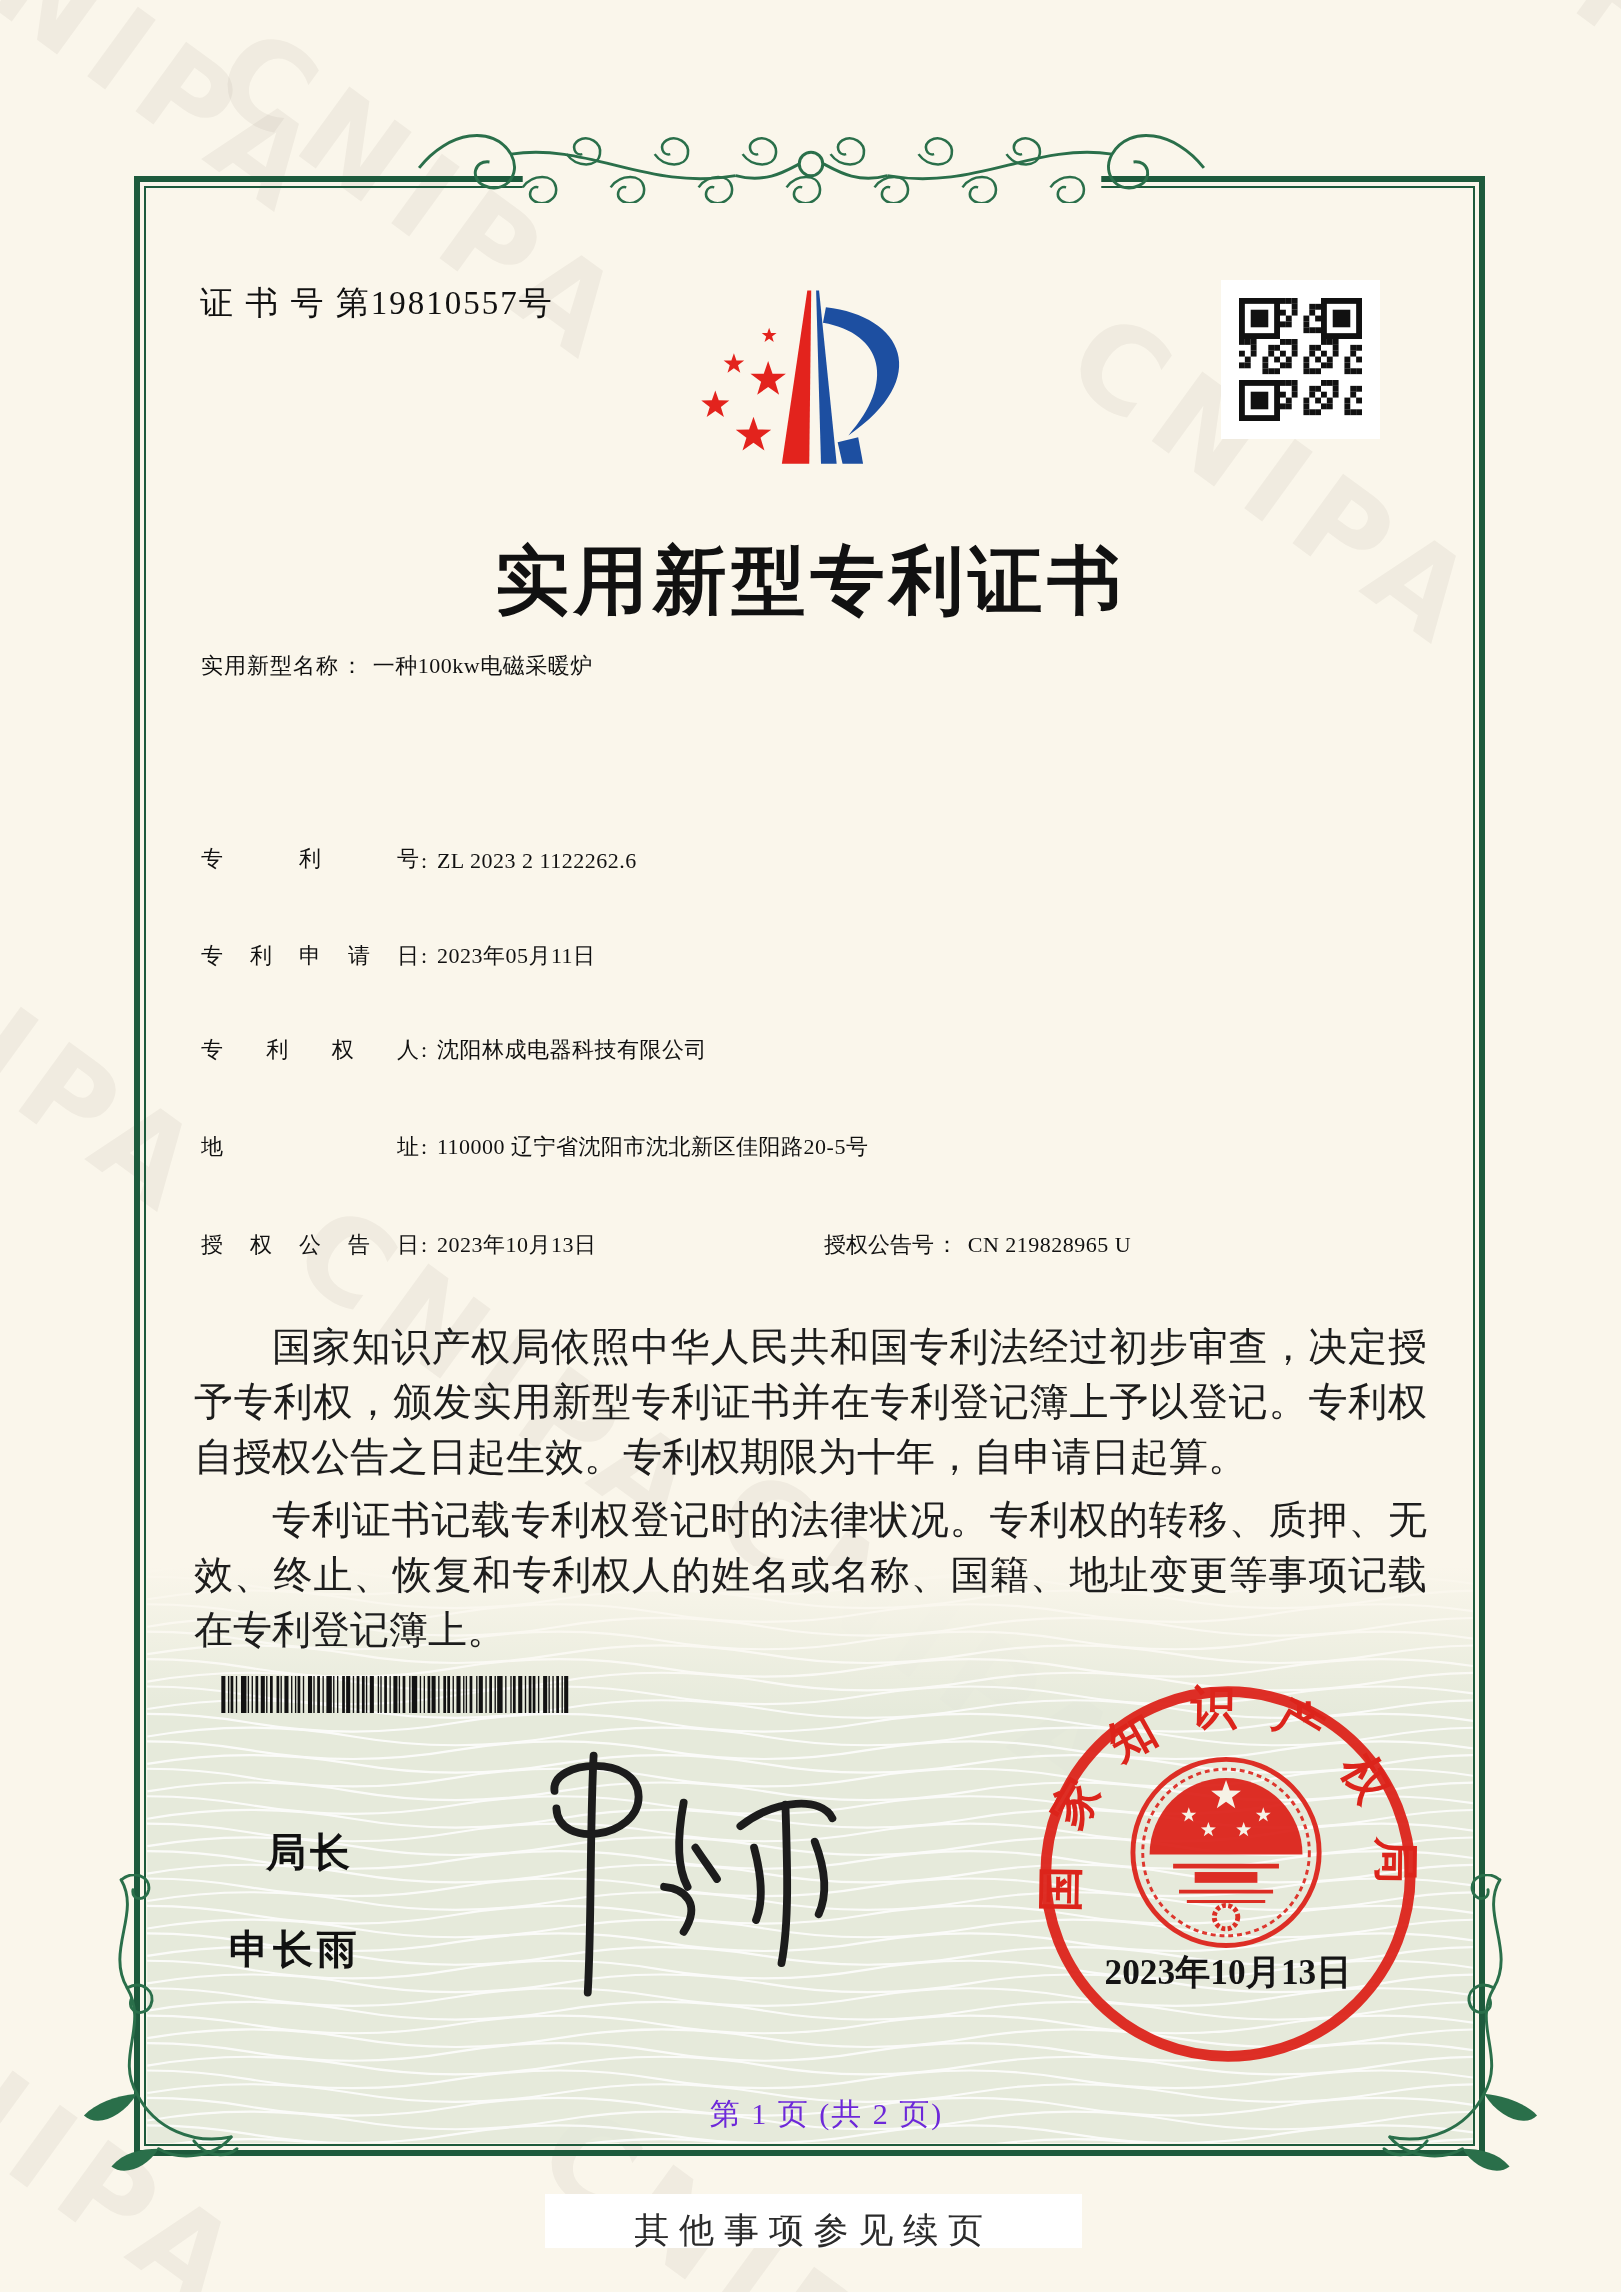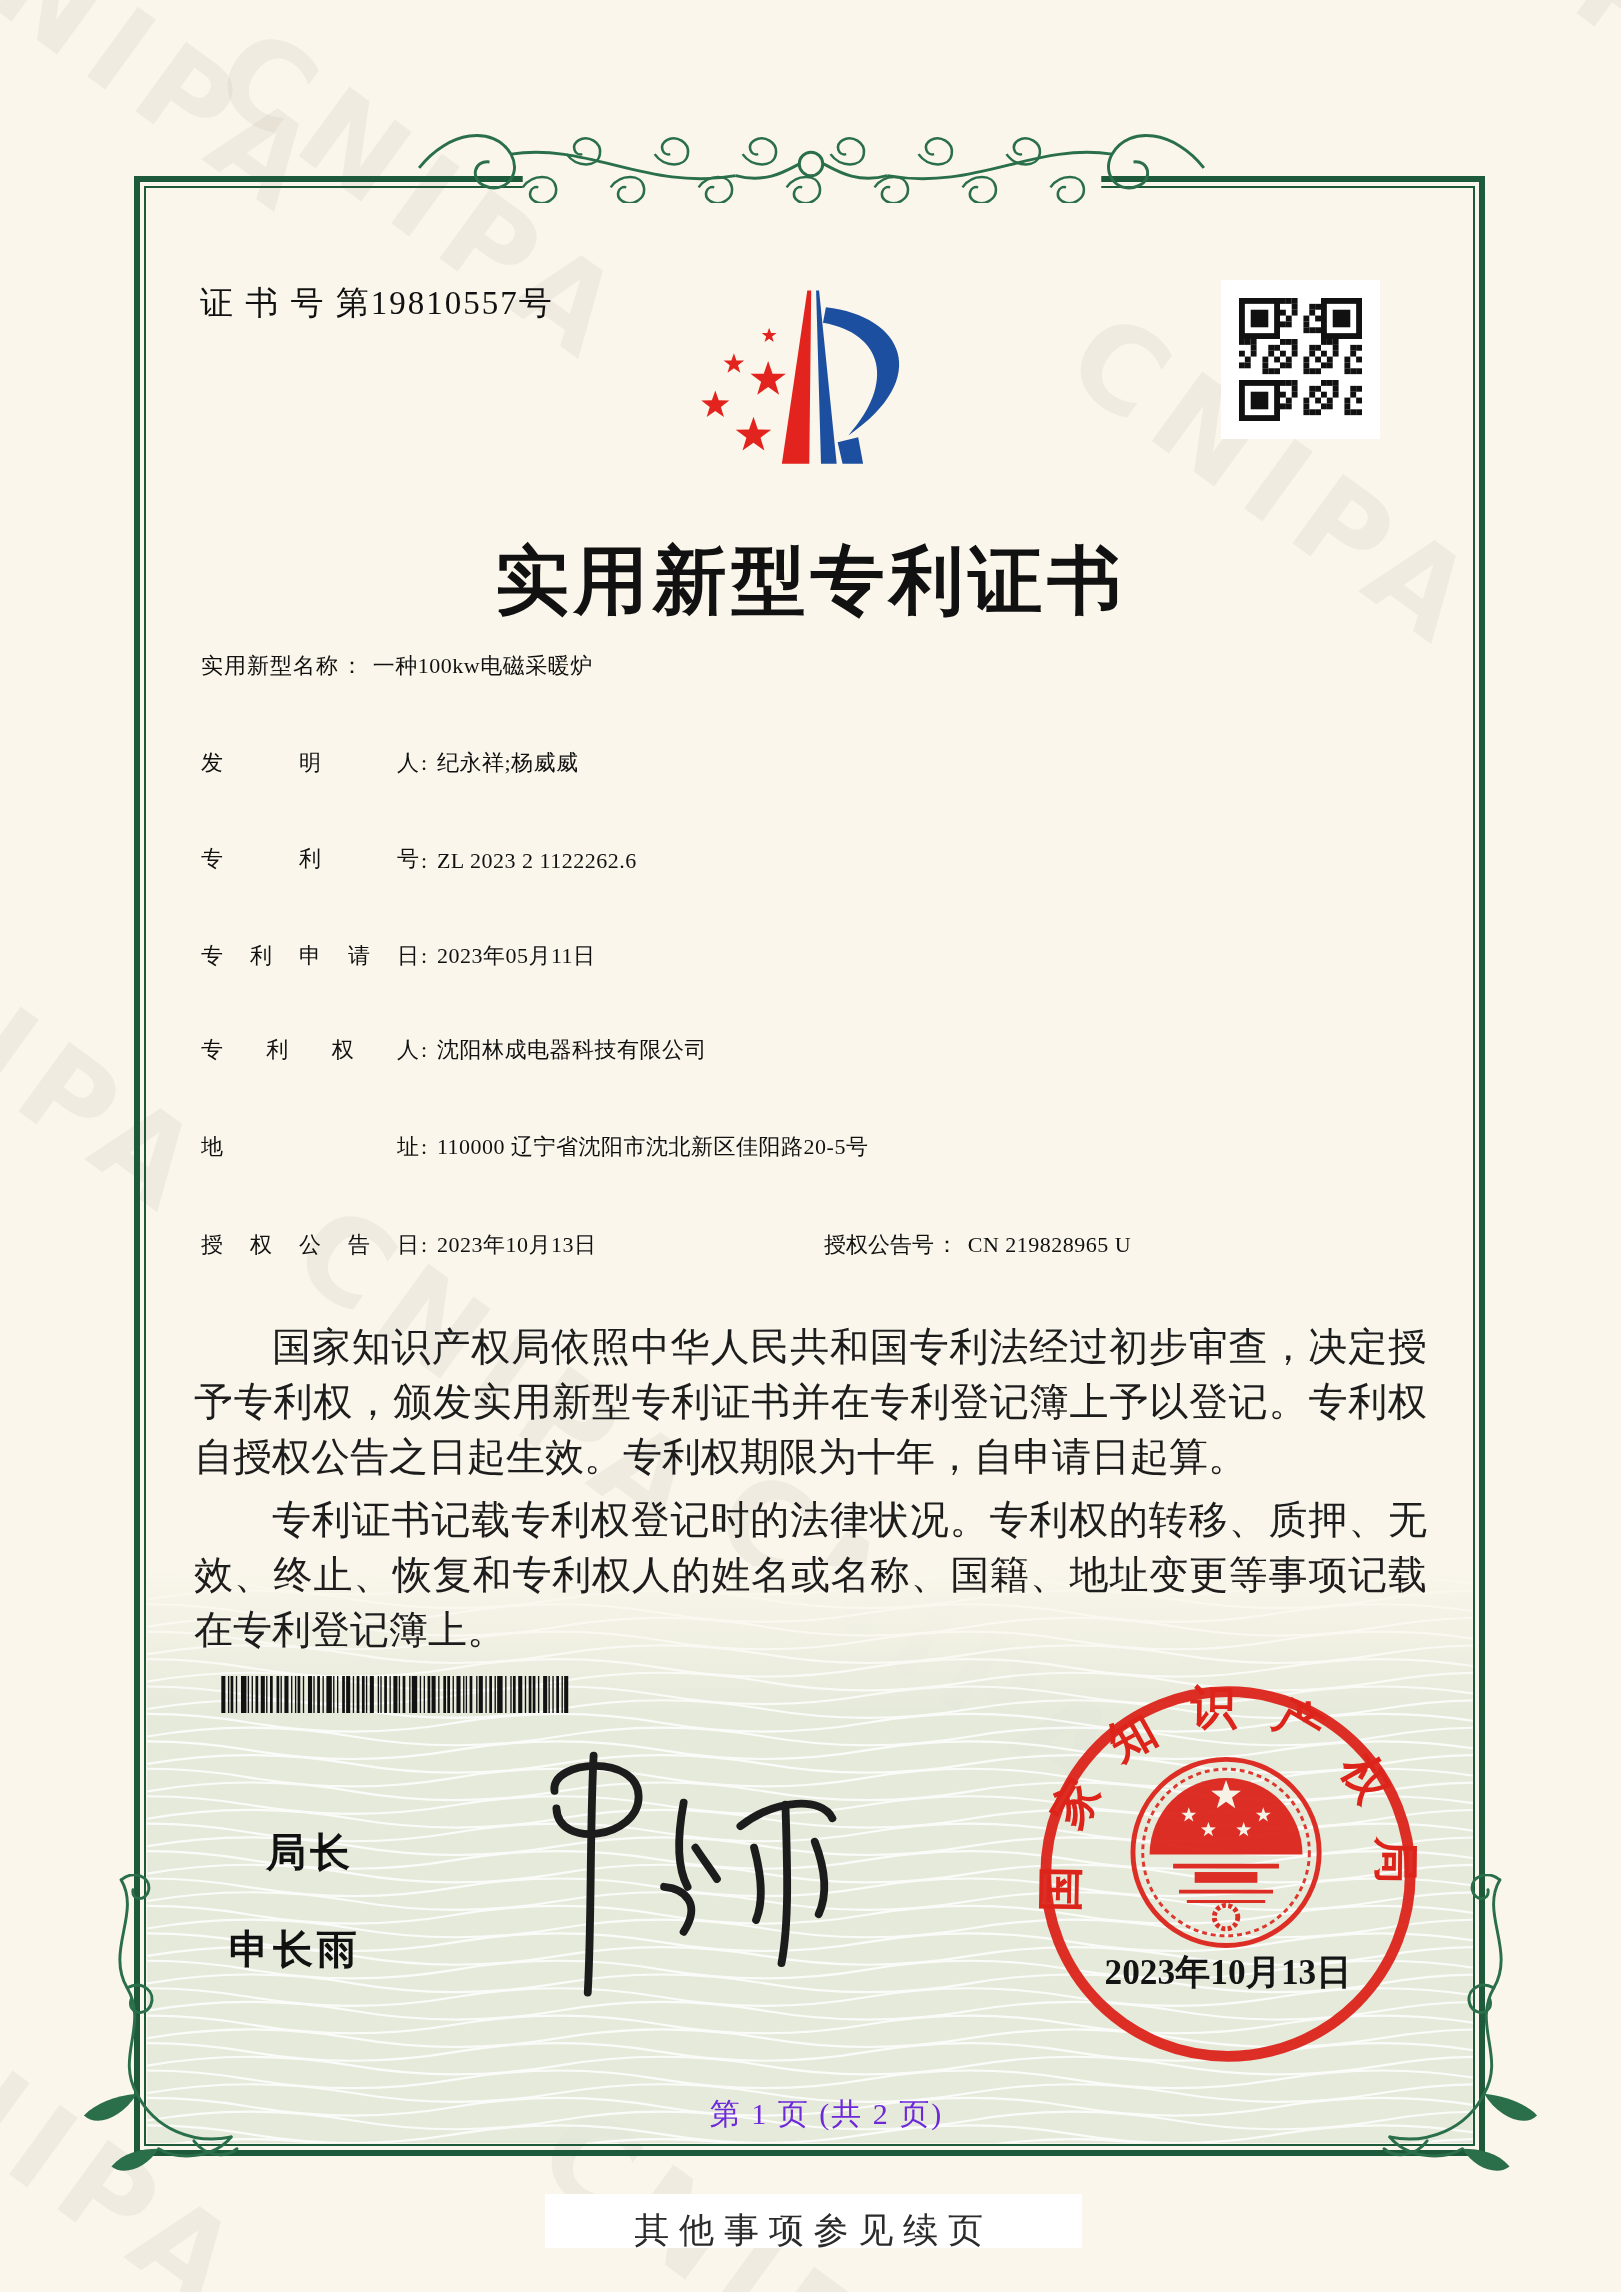--- a/index.html
+++ b/index.html
@@ -315,23 +315,20 @@
         <rect x="6" y="90" width="30" height="30" fill="#fff"></rect>
         <rect x="12" y="96" width="18" height="18" fill="#111"></rect>
       </svg>
   </div>
 
   <h1 class="title">实用新型专利证书</h1>
 
   <div class="frow" style="top:651px">
     <span class="flabel natural">实用新型名称</span><span class="fcolon">：</span><span class="fvalue">一种100kw电磁采暖炉</span>
   </div>
-  <div class="frow" style="top:748px">
-    <span class="flabel">发明人</span><span class="fcolon">:</span><span class="fvalue">纪永祥;杨威威</span>
-  </div>
   <div class="frow" style="top:844px">
     <span class="flabel">专利号</span><span class="fcolon">:</span><span class="fvalue">ZL 2023 2 1122262.6</span>
   </div>
   <div class="frow" style="top:941px">
     <span class="flabel">专利申请日</span><span class="fcolon">:</span><span class="fvalue">2023年05月11日</span>
   </div>
   <div class="frow" style="top:1035px">
     <span class="flabel">专利权人</span><span class="fcolon">:</span><span class="fvalue">沈阳林成电器科技有限公司</span>
   </div>
   <div class="frow" style="top:1132px">

